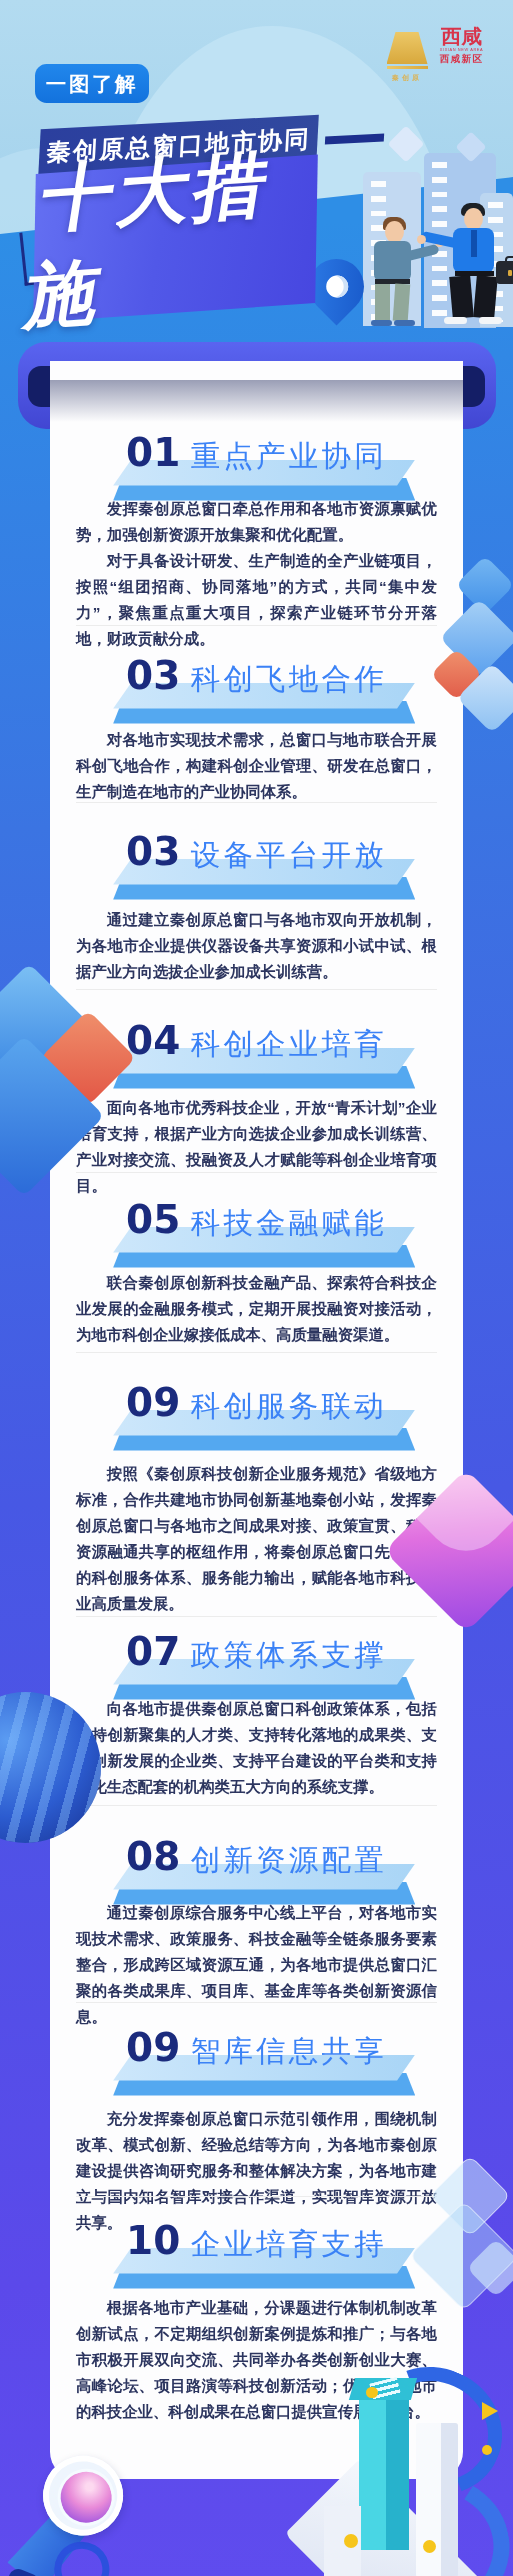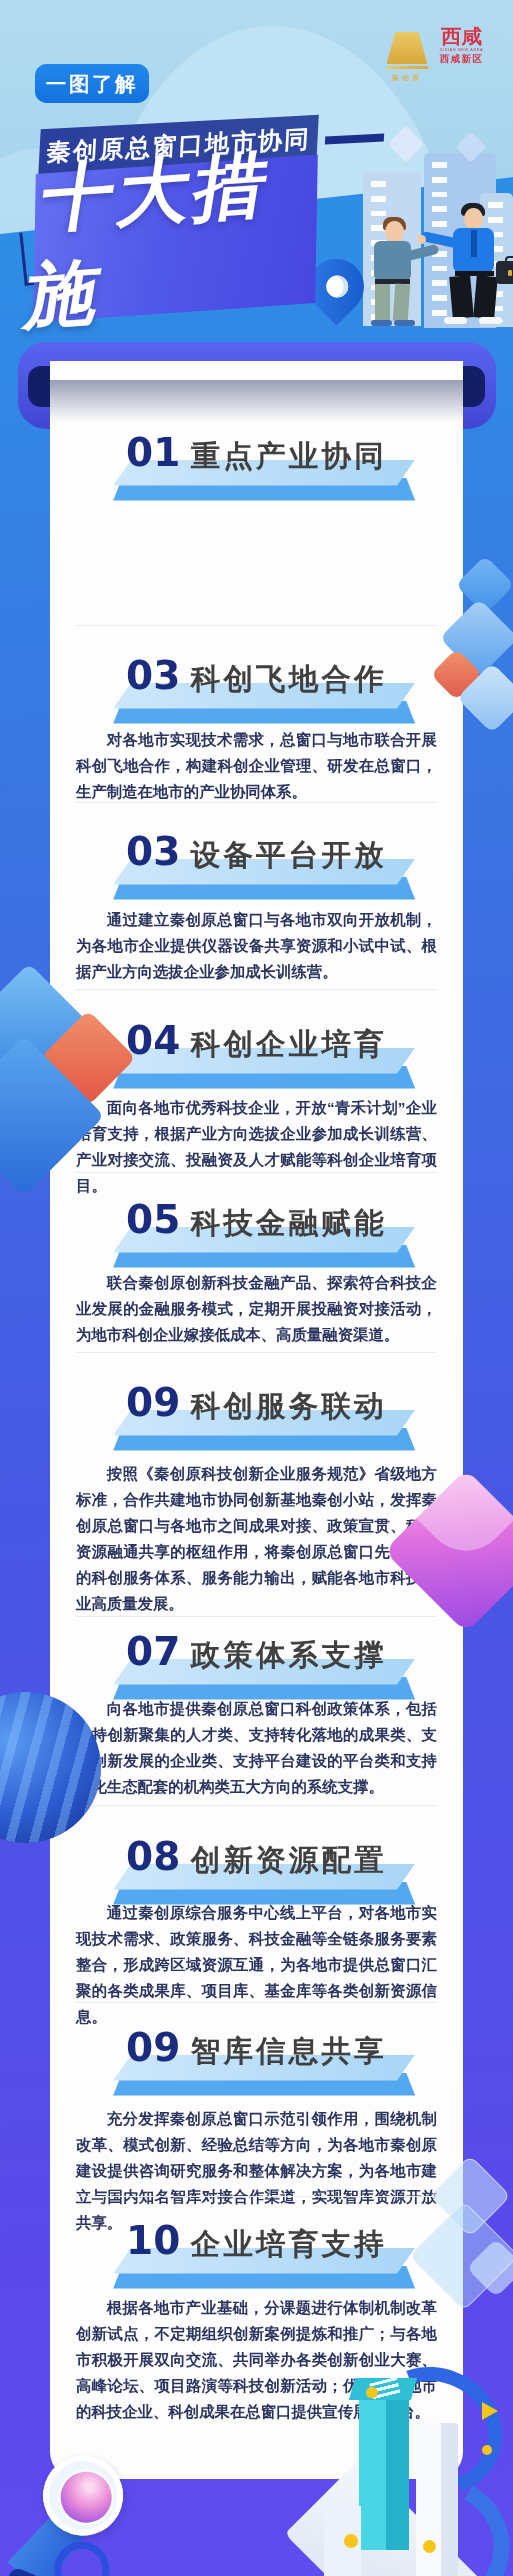--- a/index.html
+++ b/index.html
@@ -100,21 +100,21 @@
   .paper{position:absolute;left:50px;top:361px;width:413px;height:2118px;background:#fdfdfe;
       border-radius:0 0 27px 27px;z-index:10;}
   .paper-shadow{position:absolute;left:0;top:19px;width:100%;height:42px;
       background:linear-gradient(180deg,rgba(56,64,110,.5),rgba(255,255,255,0));}
 
   
   .sec{position:absolute;left:0;width:100%;}
   .sec-head{position:absolute;left:0;top:0;width:100%;height:77px;text-align:center;white-space:nowrap;}
   .sec-num{position:relative;z-index:3;font-size:39px;font-weight:800;color:#1b2b7d;margin-right:10.3px;
       font-family:"DejaVu Sans","Liberation Sans",sans-serif;}
-  .sec-title{position:relative;z-index:3;font-size:29.5px;font-weight:700;color:#404040;letter-spacing:3.2px;}
+  .sec-title{position:relative;z-index:3;font-size:29.5px;font-weight:400;color:#3b82f6;letter-spacing:3.2px;}
   .ribbon{position:absolute;left:calc(50% + 7.7px);top:29.5px;width:302px;height:42px;transform:translateX(-50%);}
   .ribbon .r2{position:absolute;left:0;top:18px;width:100%;height:23px;background:#54a8f0;
       clip-path:polygon(3% 0,97% 0,100% 100%,0 100%);z-index:1;}
   .ribbon .r1{position:absolute;left:0;top:0;width:100%;height:26px;
       background:linear-gradient(90deg,#cde7fb,#a9d5f6);
       clip-path:polygon(6% 0,100% 0,94% 100%,0 100%);z-index:2;}
   .sec-body{position:absolute;left:26px;right:26px;}
   .sec-body p{margin:0;text-indent:2em;font-size:15.4px;line-height:26px;color:#2c355f;
       text-align:justify;font-weight:600;}
   .divider{position:absolute;left:26px;right:26px;height:1.3px;background:#ececec;}
@@ -263,20 +263,22 @@
 
     <section class="sec" style="top:69px">
       <div class="sec-head">
         <div class="ribbon">
             <i class="r2"></i>
             <i class="r1"></i>
           </div>
         <span class="sec-num">01</span><span class="sec-title">重点产业协同</span>
       </div>
       <div class="sec-body" style="top:66px">
+          <p>发挥秦创原总窗口牵总作用和各地市资源禀赋优势，加强创新资源开放集聚和优化配置。</p>
+          <p>对于具备设计研发、生产制造的全产业链项目，按照“组团招商、协同落地”的方式，共同“集中发力”，聚焦重点重大项目，探索产业链环节分开落地，财政贡献分成。</p>
         </div>
     </section>
     <div class="divider" style="top:264px"></div>
 
     <section class="sec" style="top:292px">
       <div class="sec-head">
         <div class="ribbon">
             <i class="r2"></i>
             <i class="r1"></i>
           </div>

